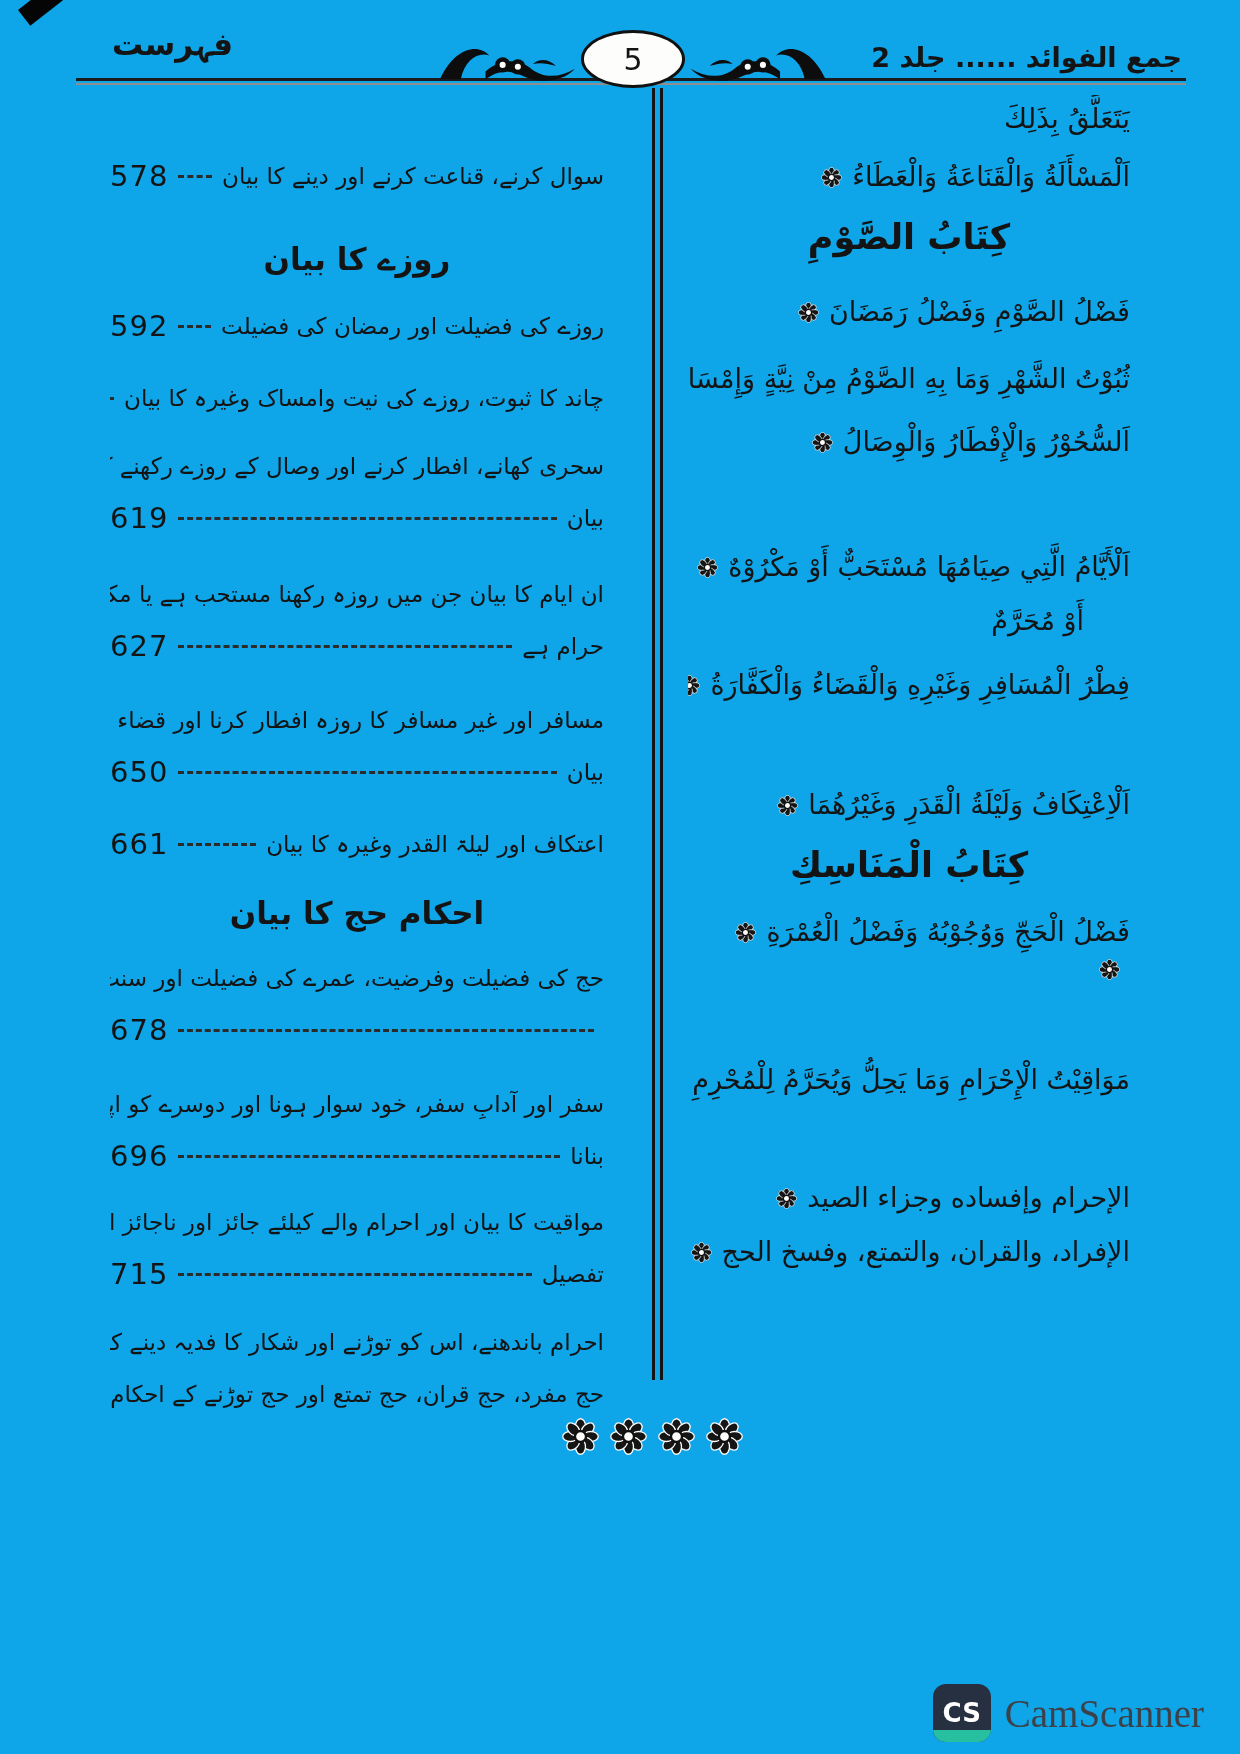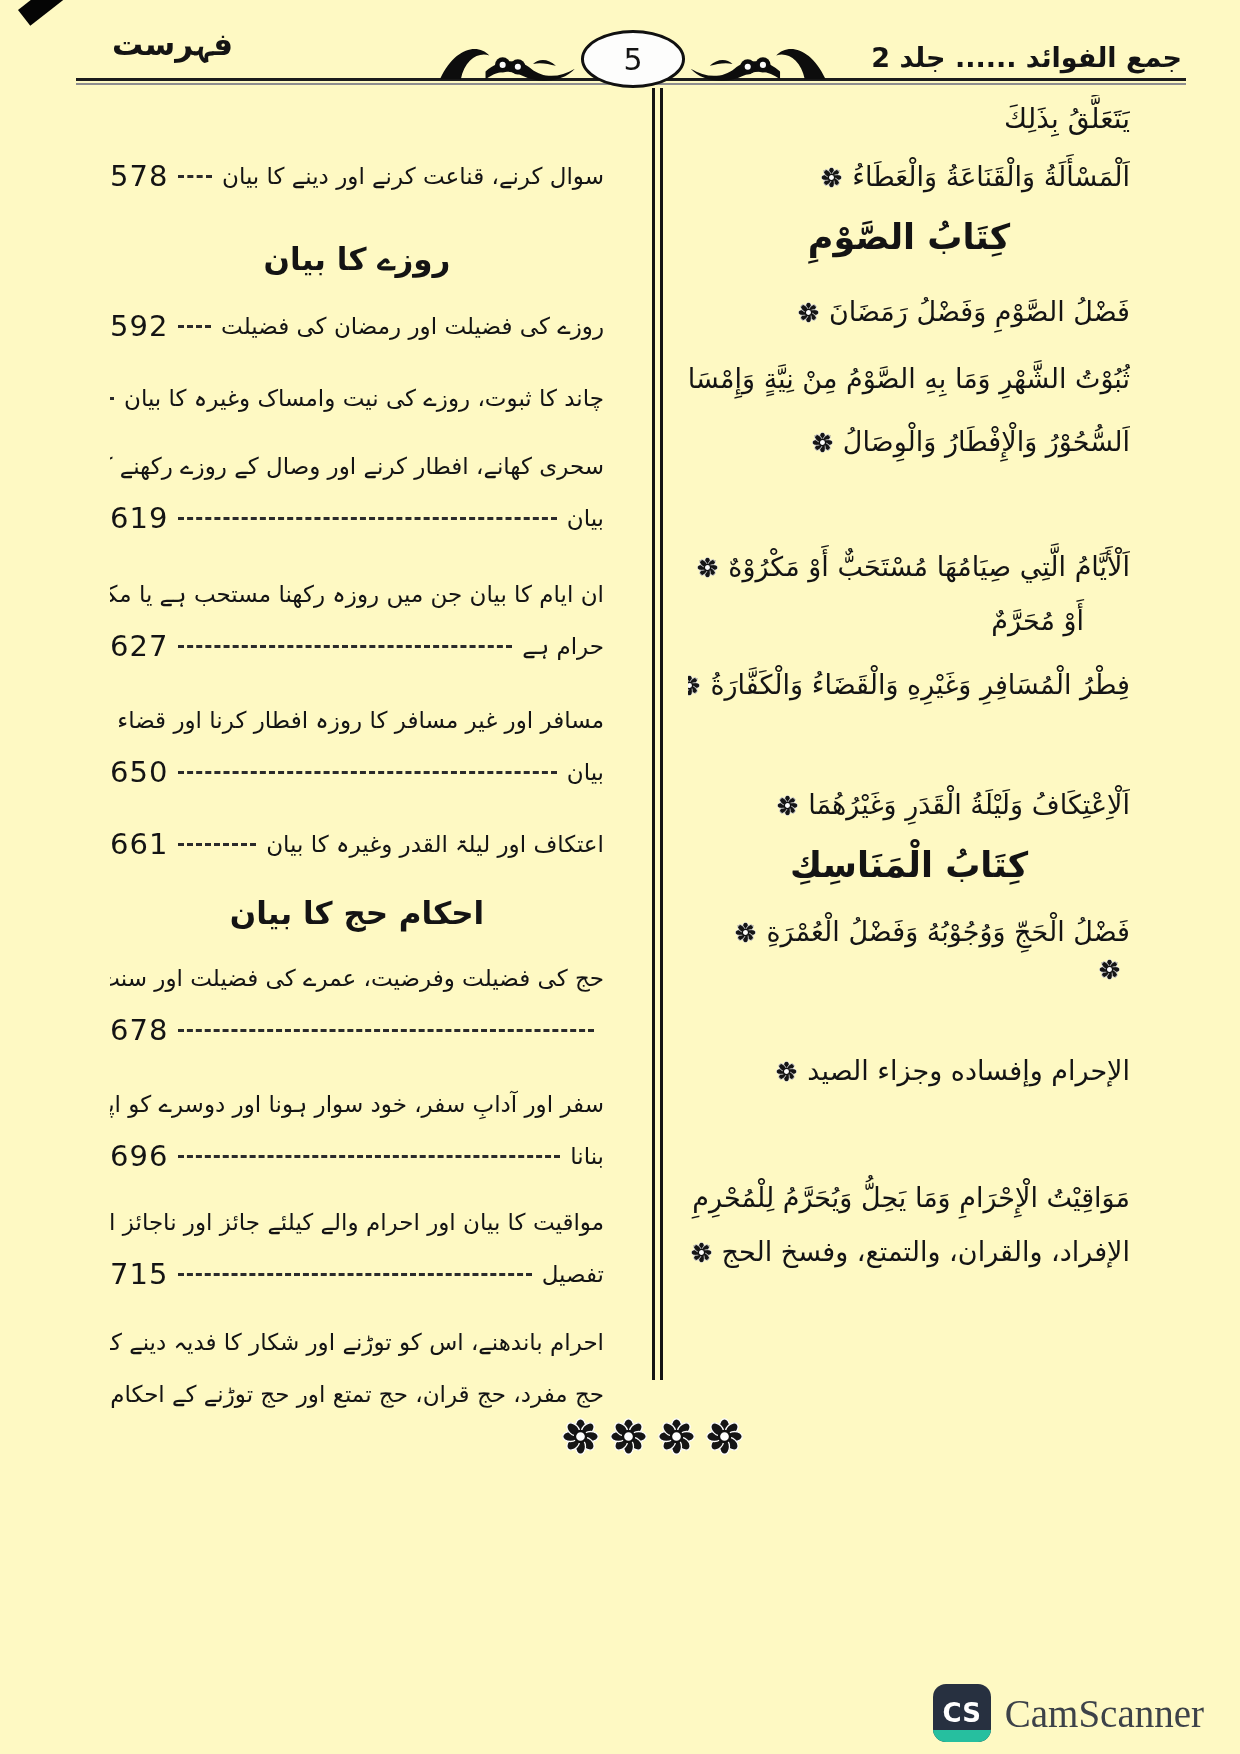--- a/index.html
+++ b/index.html
@@ -1,19 +1,19 @@
 <!DOCTYPE html>
 <html lang="ur" dir="ltr"><head>
 <meta charset="utf-8">
 <style>
   * { margin:0; padding:0; box-sizing:border-box; }
   html,body { background:#e8e8e8; }
   .page {
     position:relative; width:1240px; height:1754px; margin:0 auto;
-    background:#fef9c3; overflow:hidden;
+    background:#0ea5e9; overflow:hidden;
     font-family:"DejaVu Sans", sans-serif; color:#141414;
   }
   
   .corner-mark { position:absolute; left:18px; top:-10px; width:58px; height:20px;
     background:#050505; transform:rotate(-38deg); }
 
   
   .hdr-left  { position:absolute; left:112px; top:26px; font-size:31px; font-weight:bold; }
   .hdr-right { position:absolute; right:58px; top:42px; font-size:27px; font-weight:bold;
                letter-spacing:1px; }
@@ -347,41 +347,41 @@
               <ellipse cx="20" cy="9" rx="5.4" ry="8.2" fill="#151515" stroke="#fdfdfc" stroke-width="1.4" transform="rotate(135 20 20)"></ellipse>
               <ellipse cx="20" cy="9" rx="5.4" ry="8.2" fill="#151515" stroke="#fdfdfc" stroke-width="1.4" transform="rotate(180 20 20)"></ellipse>
               <ellipse cx="20" cy="9" rx="5.4" ry="8.2" fill="#151515" stroke="#fdfdfc" stroke-width="1.4" transform="rotate(225 20 20)"></ellipse>
               <ellipse cx="20" cy="9" rx="5.4" ry="8.2" fill="#151515" stroke="#fdfdfc" stroke-width="1.4" transform="rotate(270 20 20)"></ellipse>
               <ellipse cx="20" cy="9" rx="5.4" ry="8.2" fill="#151515" stroke="#fdfdfc" stroke-width="1.4" transform="rotate(315 20 20)"></ellipse>
               <circle cx="20" cy="20" r="6" fill="#fdfdfc" stroke="#111" stroke-width="2.6"></circle>
             </svg>
           </span>
         </div>
       </div>
+      <div style="margin-top: 73px;">
+        <div class="r-item">
+          <div class="txt">مَوَاقِيْتُ الْإِحْرَامِ وَمَا يَحِلُّ وَيُحَرَّمُ لِلْمُحْرِمِ</div>
+        </div>
+      </div>
       <div style="margin-top: 64px;">
         <div class="r-item">
           <div class="txt">الإحرام وإفساده وجزاء الصيد</div>
           <span class="bullet">
             <svg width="21" height="21" viewBox="0 0 40 40">
               <ellipse cx="20" cy="9" rx="5.4" ry="8.2" fill="#151515" stroke="#fdfdfc" stroke-width="1.4" transform="rotate(0 20 20)"></ellipse>
               <ellipse cx="20" cy="9" rx="5.4" ry="8.2" fill="#151515" stroke="#fdfdfc" stroke-width="1.4" transform="rotate(45 20 20)"></ellipse>
               <ellipse cx="20" cy="9" rx="5.4" ry="8.2" fill="#151515" stroke="#fdfdfc" stroke-width="1.4" transform="rotate(90 20 20)"></ellipse>
               <ellipse cx="20" cy="9" rx="5.4" ry="8.2" fill="#151515" stroke="#fdfdfc" stroke-width="1.4" transform="rotate(135 20 20)"></ellipse>
               <ellipse cx="20" cy="9" rx="5.4" ry="8.2" fill="#151515" stroke="#fdfdfc" stroke-width="1.4" transform="rotate(180 20 20)"></ellipse>
               <ellipse cx="20" cy="9" rx="5.4" ry="8.2" fill="#151515" stroke="#fdfdfc" stroke-width="1.4" transform="rotate(225 20 20)"></ellipse>
               <ellipse cx="20" cy="9" rx="5.4" ry="8.2" fill="#151515" stroke="#fdfdfc" stroke-width="1.4" transform="rotate(270 20 20)"></ellipse>
               <ellipse cx="20" cy="9" rx="5.4" ry="8.2" fill="#151515" stroke="#fdfdfc" stroke-width="1.4" transform="rotate(315 20 20)"></ellipse>
               <circle cx="20" cy="20" r="6" fill="#fdfdfc" stroke="#111" stroke-width="2.6"></circle>
             </svg>
           </span>
-        </div>
-      </div>
-      <div style="margin-top: 73px;">
-        <div class="r-item">
-          <div class="txt">مَوَاقِيْتُ الْإِحْرَامِ وَمَا يَحِلُّ وَيُحَرَّمُ لِلْمُحْرِمِ</div>
         </div>
       </div>
       <div style="margin-top: 0px;">
         <div class="r-item">
           <div class="txt">الإفراد، والقران، والتمتع، وفسخ الحج</div>
           <span class="bullet">
             <svg width="21" height="21" viewBox="0 0 40 40">
               <ellipse cx="20" cy="9" rx="5.4" ry="8.2" fill="#151515" stroke="#fdfdfc" stroke-width="1.4" transform="rotate(0 20 20)"></ellipse>
               <ellipse cx="20" cy="9" rx="5.4" ry="8.2" fill="#151515" stroke="#fdfdfc" stroke-width="1.4" transform="rotate(45 20 20)"></ellipse>
               <ellipse cx="20" cy="9" rx="5.4" ry="8.2" fill="#151515" stroke="#fdfdfc" stroke-width="1.4" transform="rotate(90 20 20)"></ellipse>

